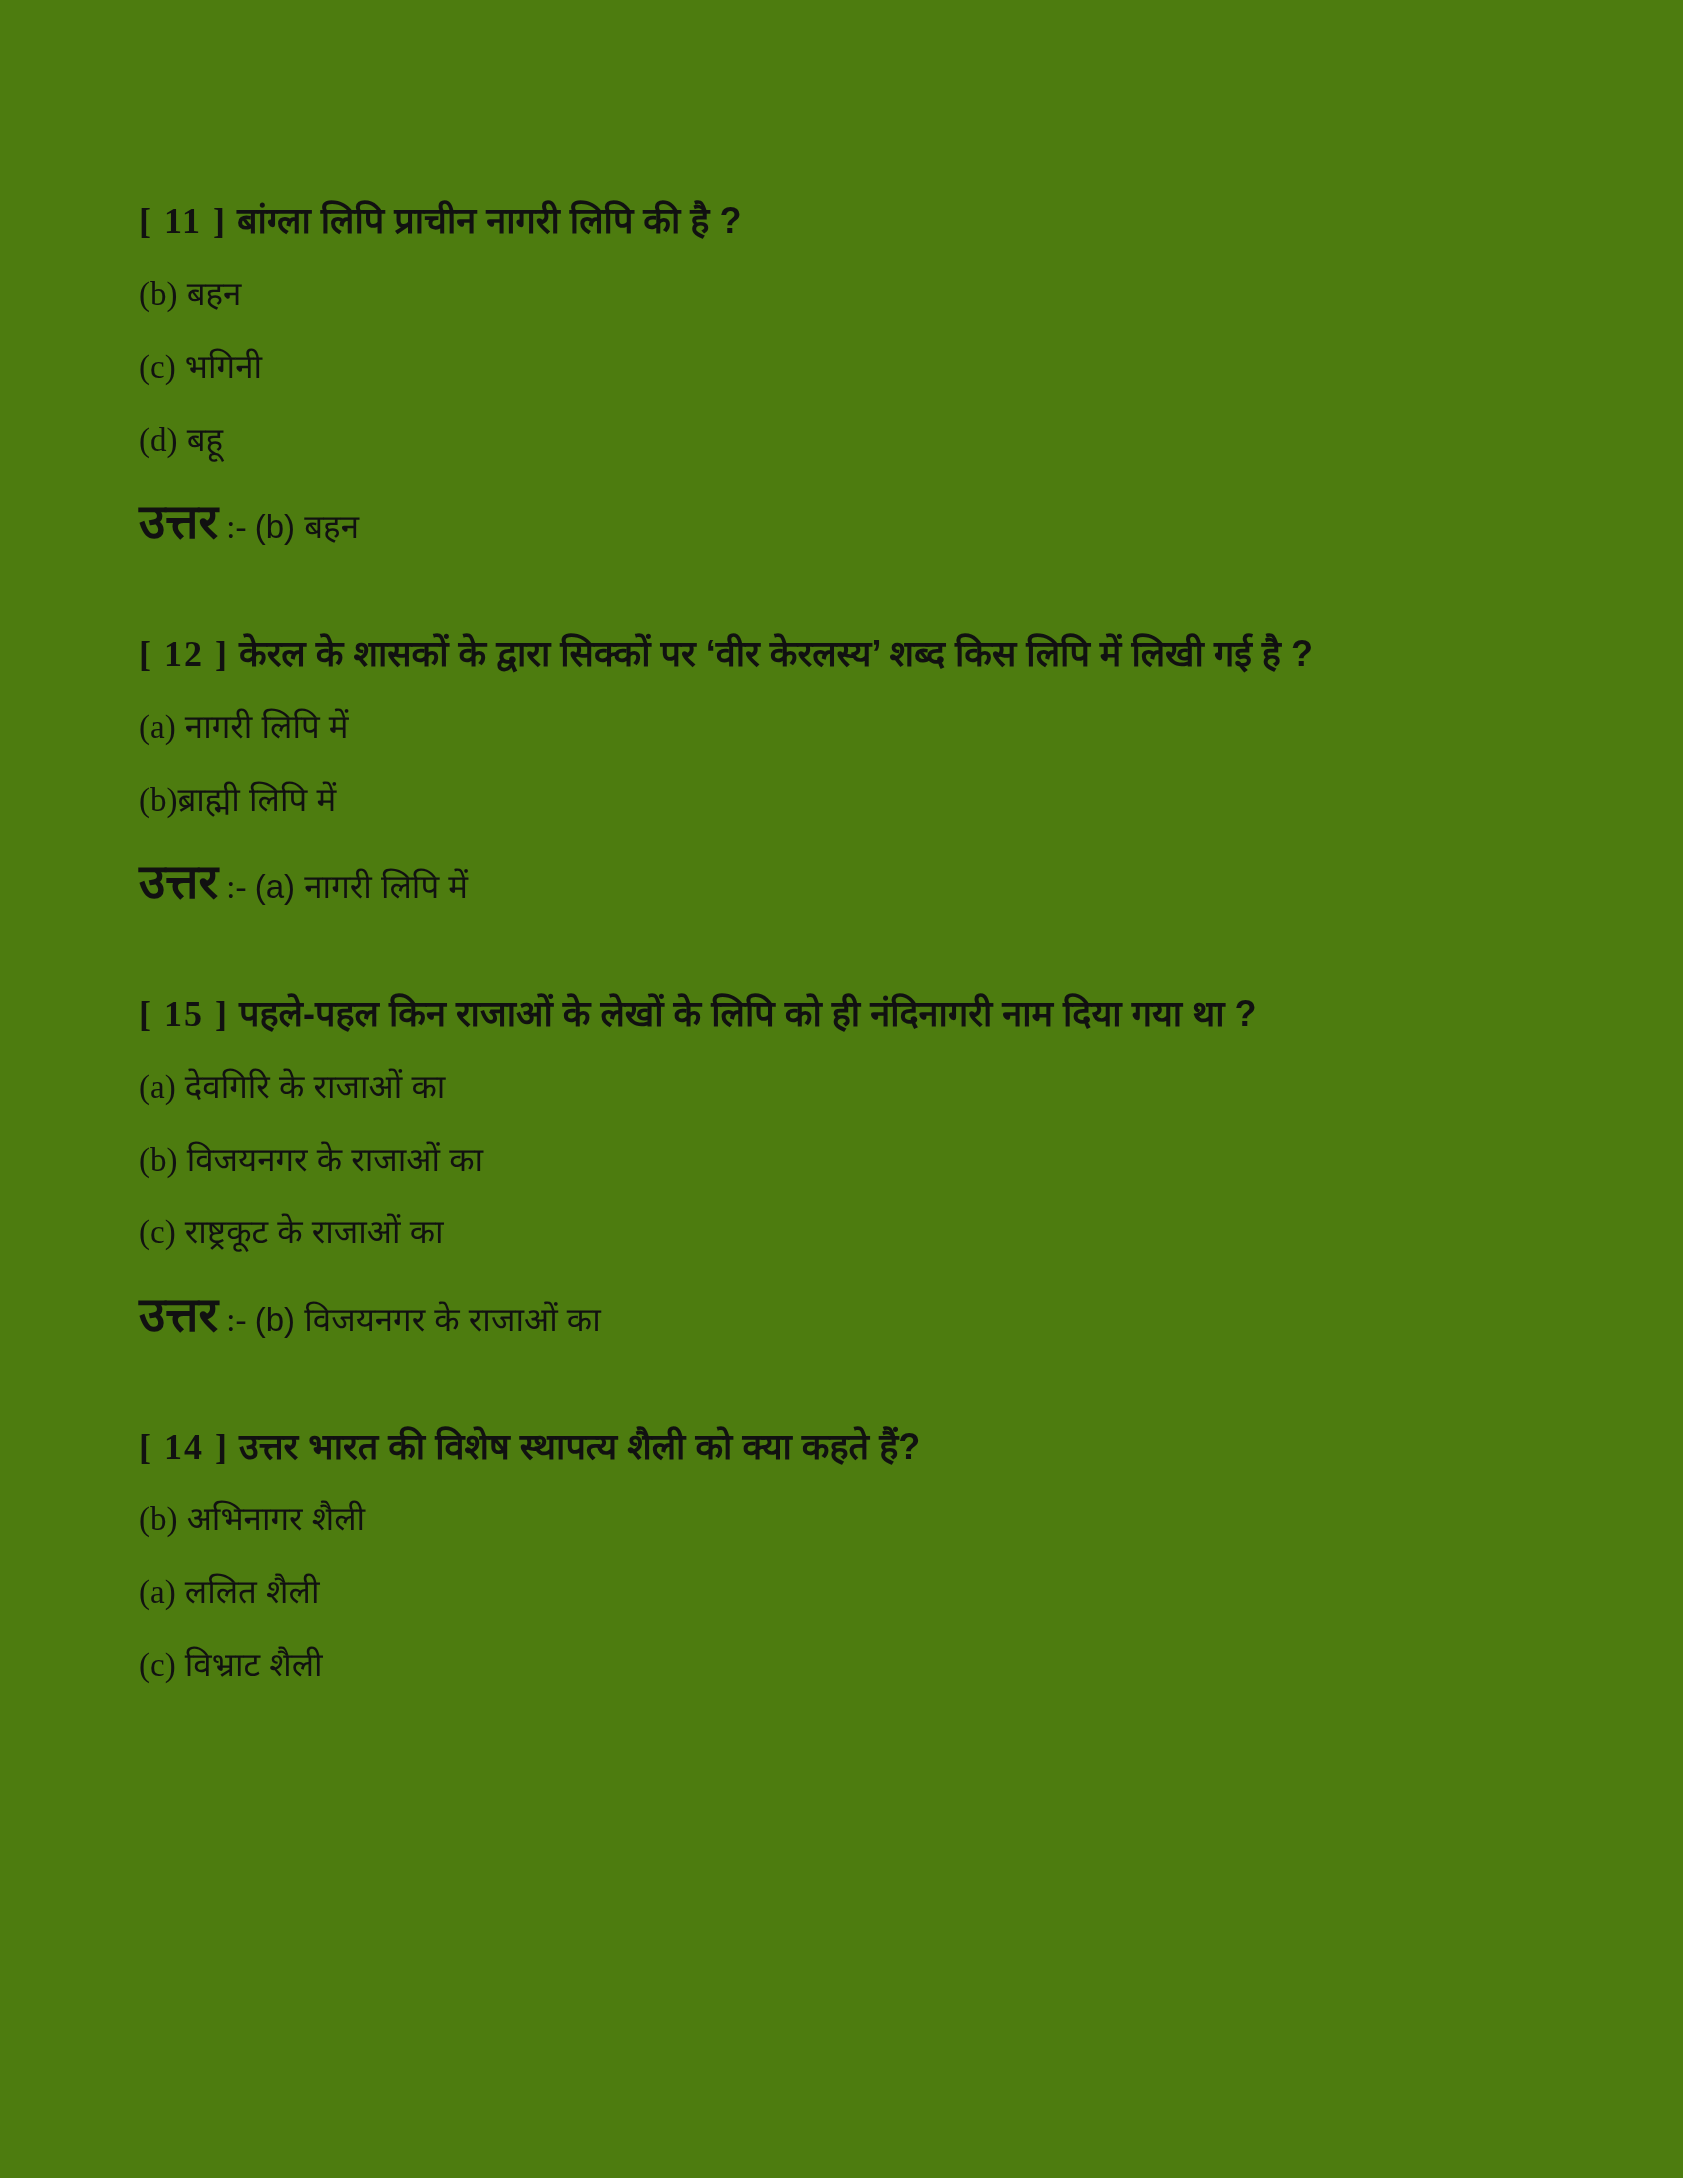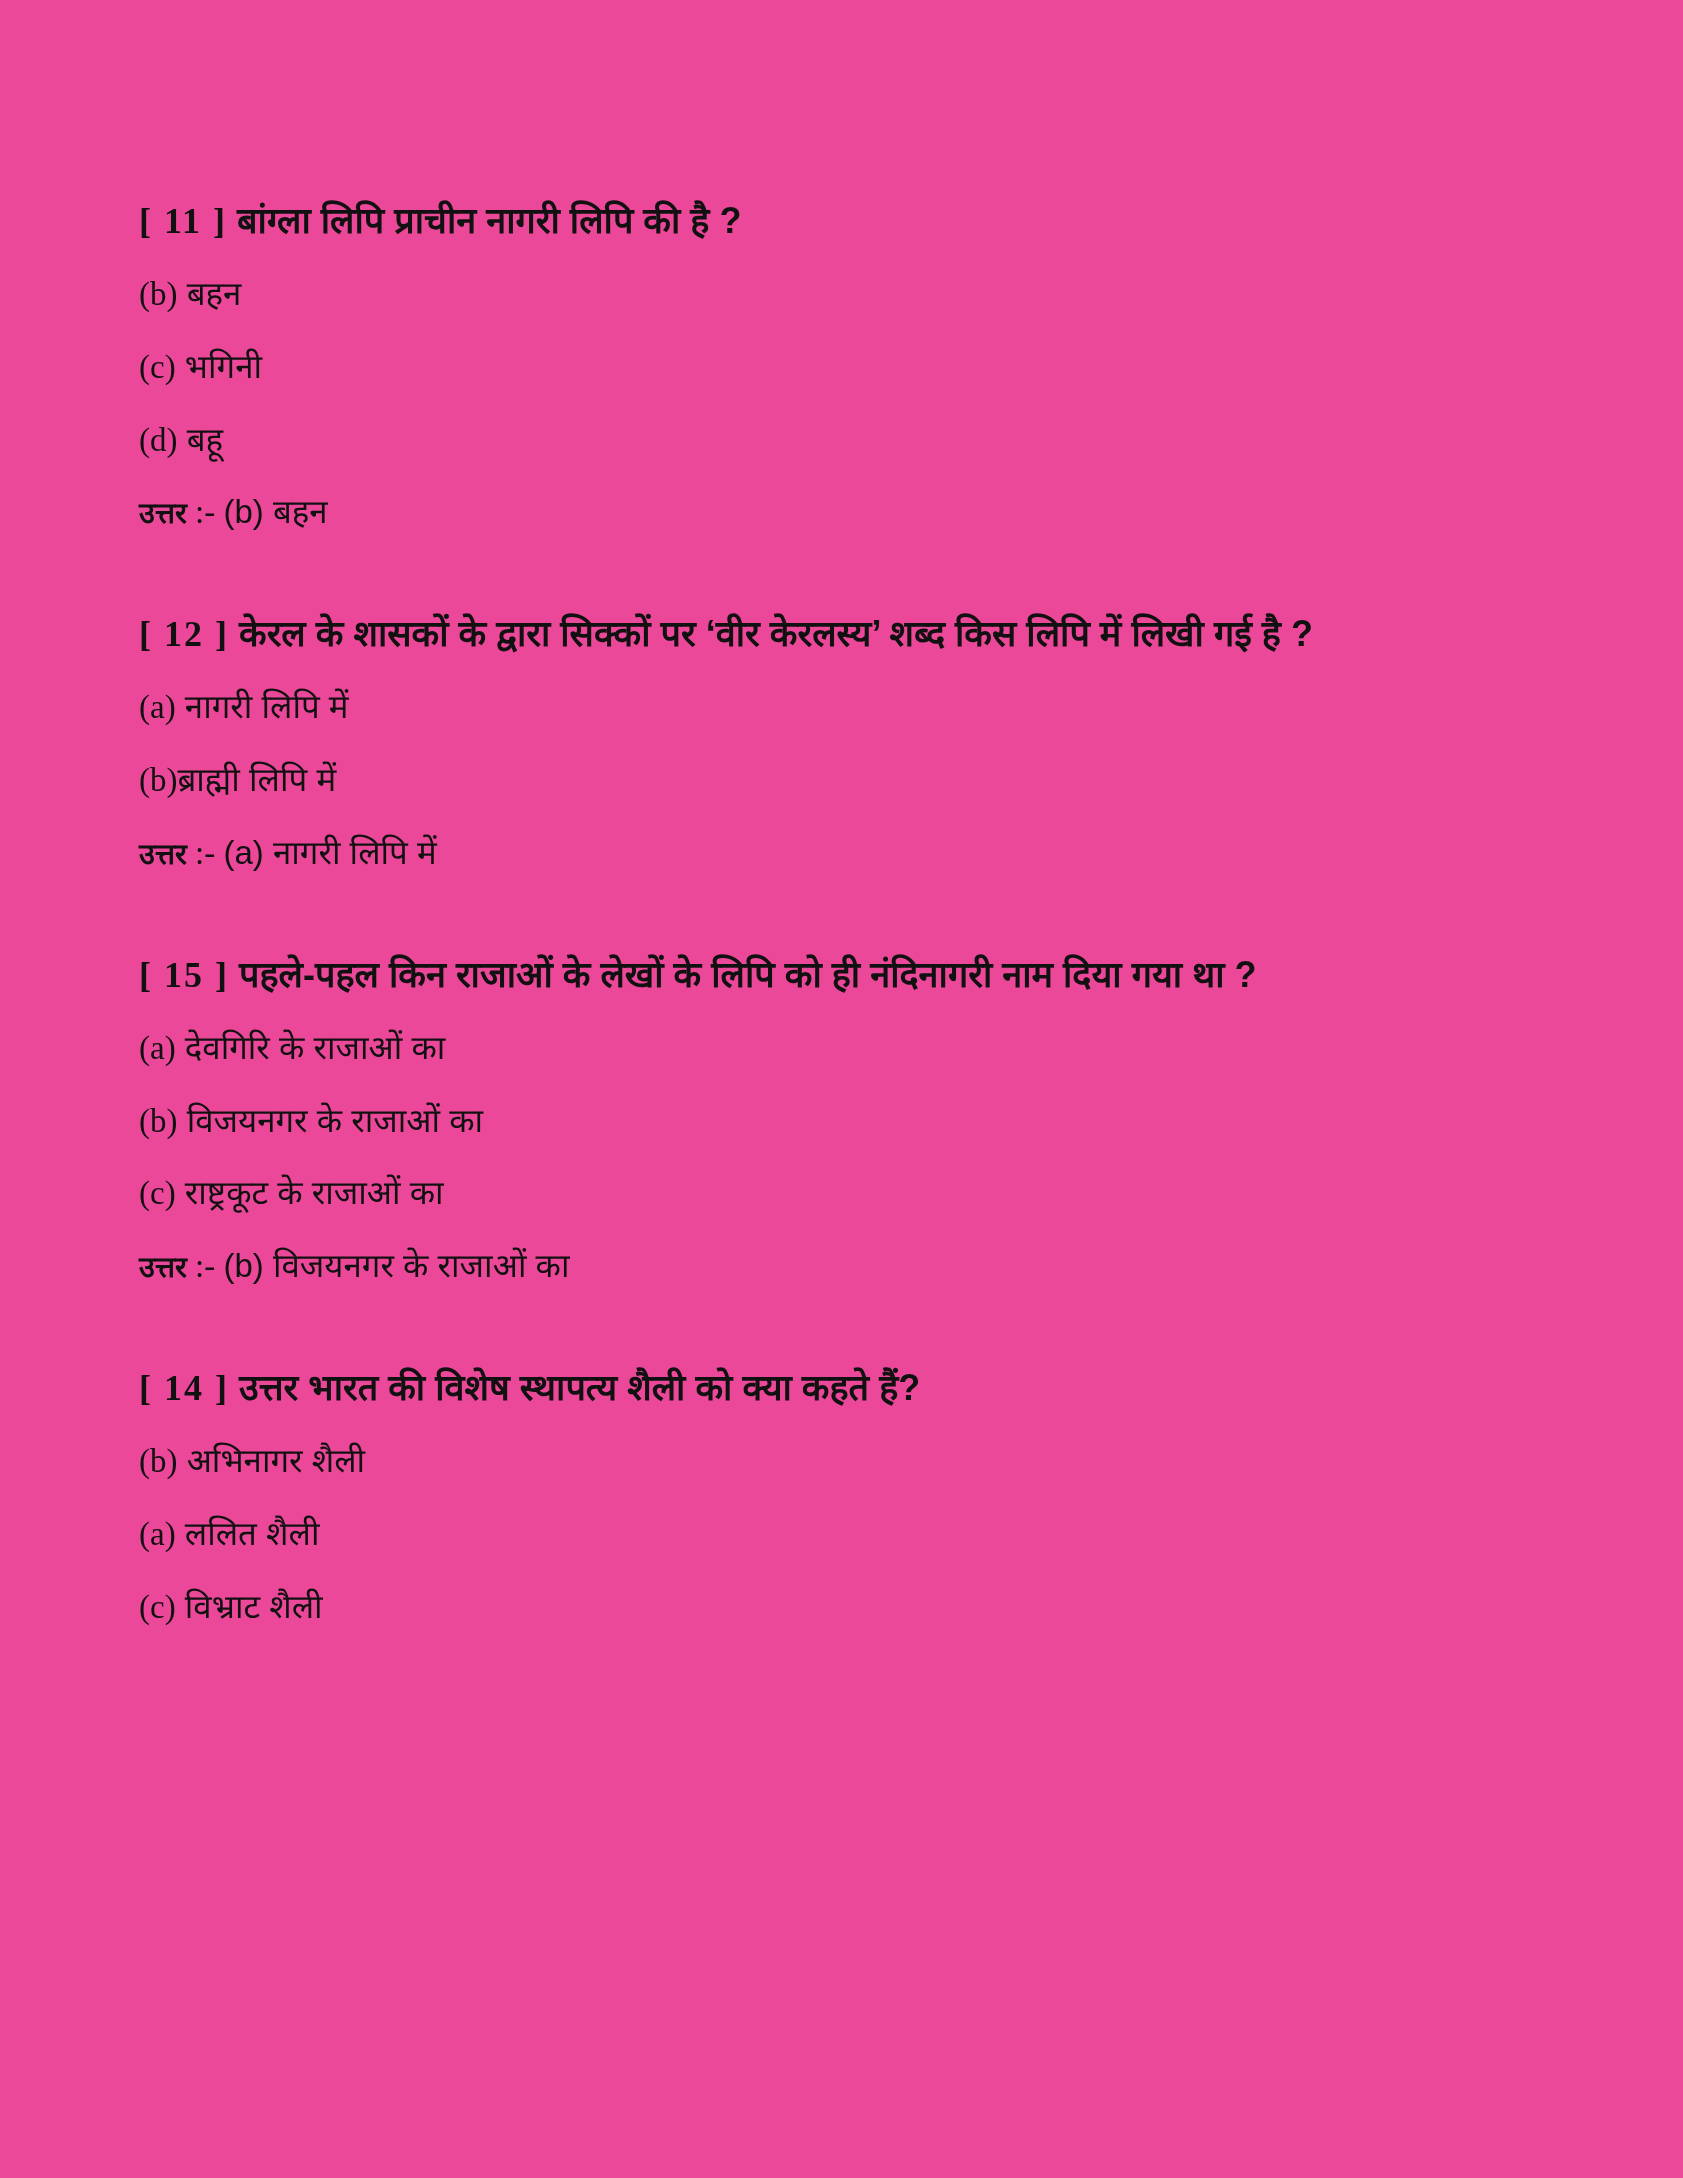--- a/index.html
+++ b/index.html
@@ -51,37 +51,37 @@
   }
   .option-text {
     font-family: "Liberation Sans", sans-serif;
   }
   .answer {
     font-size: 33px;
     line-height: 1.3;
     margin: 0;
   }
   .answer-label {
-    font-size: 29px;
+    font-size: 48px;
     font-weight: 700;
     font-family: "Liberation Sans", sans-serif;
   }
   .answer-sep {
     font-family: "Liberation Serif", serif;
     font-weight: 400;
   }
   .answer-text {
     font-family: "Liberation Sans", sans-serif;
     font-weight: 400;
   }
 </style>
 </head>
 <body>
 
-<div class="page" style="background: #ec4899; color: rgb(17, 17, 17);">
+<div class="page" style="background: #4d7c0f; color: rgb(17, 17, 17);">
   <div class="content" id="content">
       <div class="question">
         <div class="q-head"><span class="q-number">[ 11 ]</span> <span class="q-text">बांग्ला लिपि प्राचीन नागरी लिपि की है ?</span></div>
         <div class="option"><span class="option-label">(b)</span> <span class="option-text">बहन</span></div>
         <div class="option"><span class="option-label">(c)</span> <span class="option-text">भगिनी</span></div>
         <div class="option"><span class="option-label">(d)</span> <span class="option-text">बहू</span></div>
         <div class="answer"><span class="answer-label">उत्तर</span><span class="answer-sep"> :- </span><span class="answer-text">(b) बहन</span></div>
       </div>
       <div class="question">
         <div class="q-head"><span class="q-number">[ 12 ]</span> <span class="q-text">केरल के शासकों के द्वारा सिक्कों पर ‘वीर केरलस्य’ शब्द किस लिपि में लिखी गई है ?</span></div>

